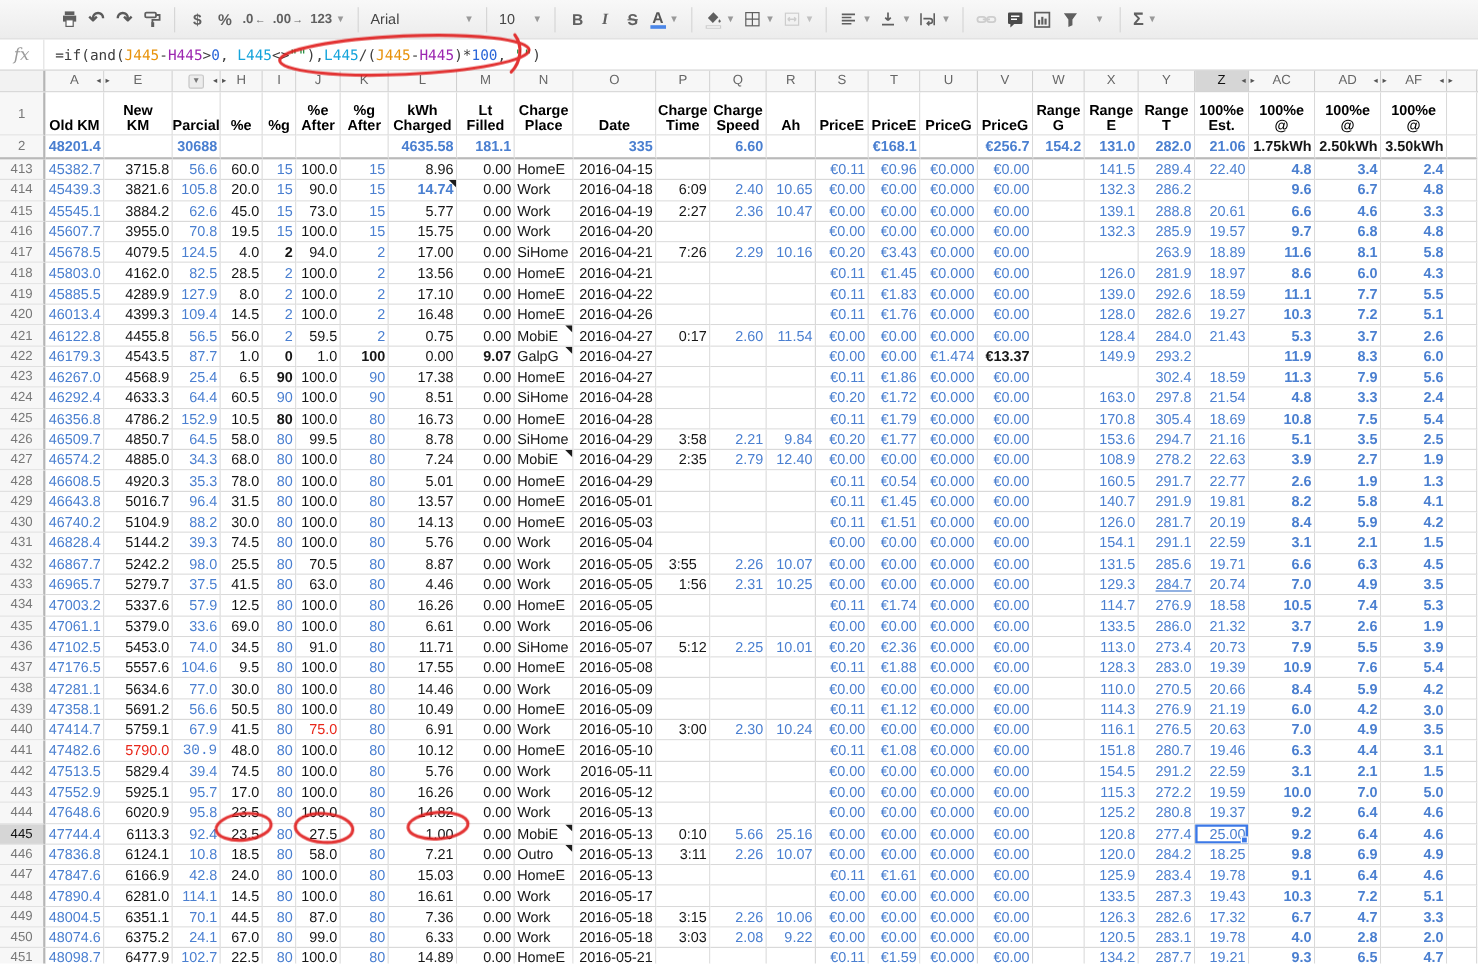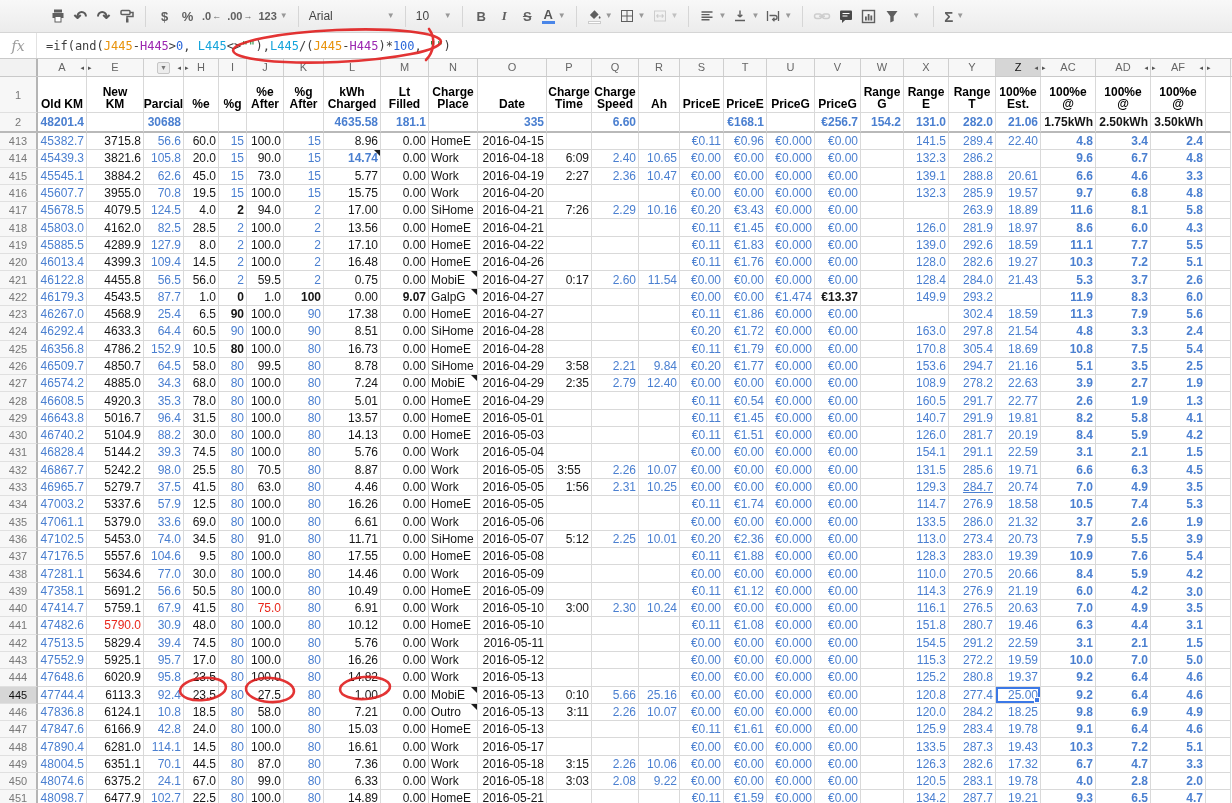--- a/index.html
+++ b/index.html
@@ -2590,21 +2590,21 @@
         <div class="cell" style="width: 25px;"></div>
       </div>
       <div class="row">
         <div class="gut">441</div>
         <div class="cell blu" style="width: 49px;">
           <span>47482.6</span>
         </div>
         <div class="cell red" style="width: 57px;">
           <span>5790.0</span>
         </div>
-        <div class="cell blu" style="width: 40px;">
+        <div class="cell blu" style="width: 40px; font-family: Liberation Mono, monospace;">
           <span>30.9</span>
         </div>
         <div class="cell blk" style="width: 35px;">
           <span>48.0</span>
         </div>
         <div class="cell blu" style="width: 28px;">
           <span>80</span>
         </div>
         <div class="cell blk" style="width: 37px;">
           <span>100.0</span>

